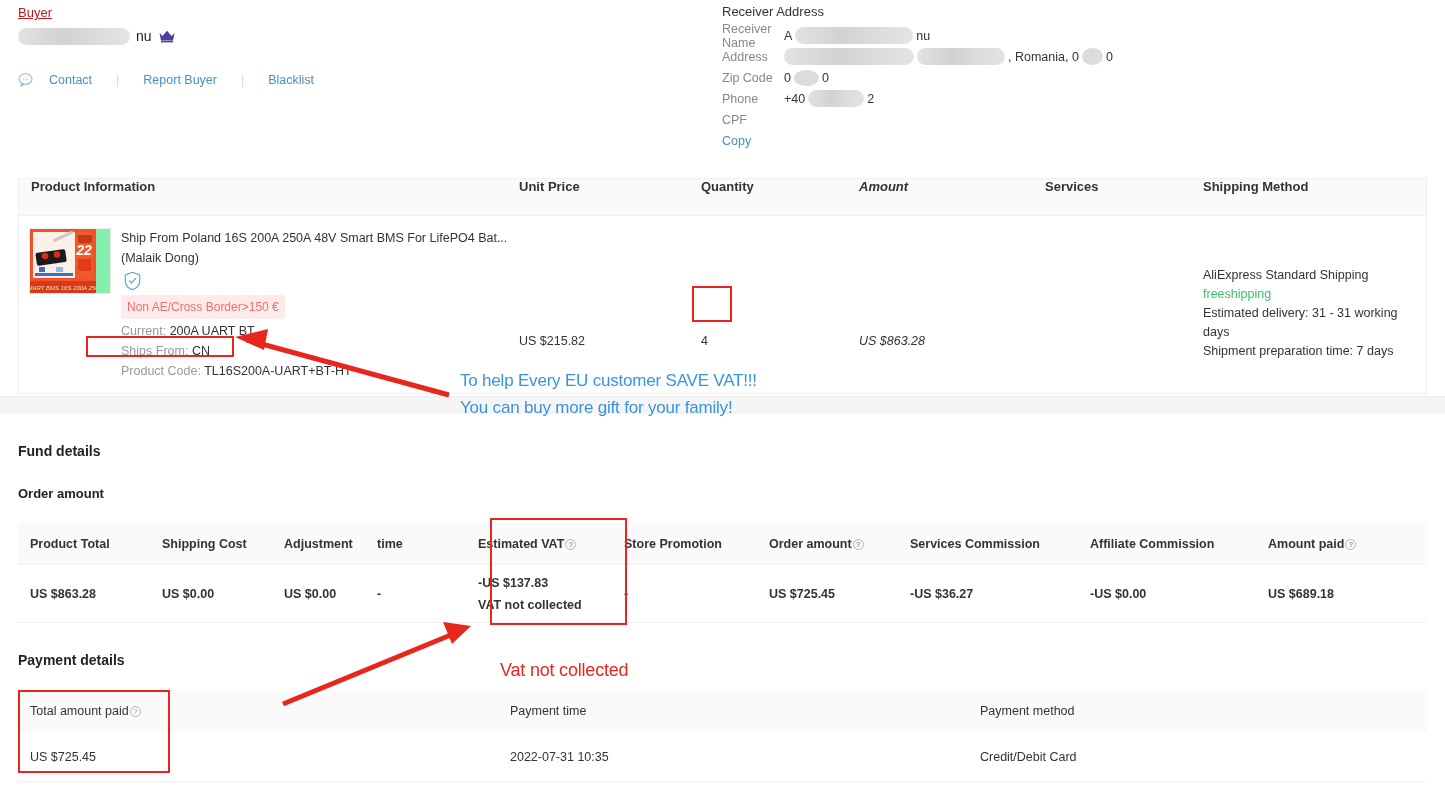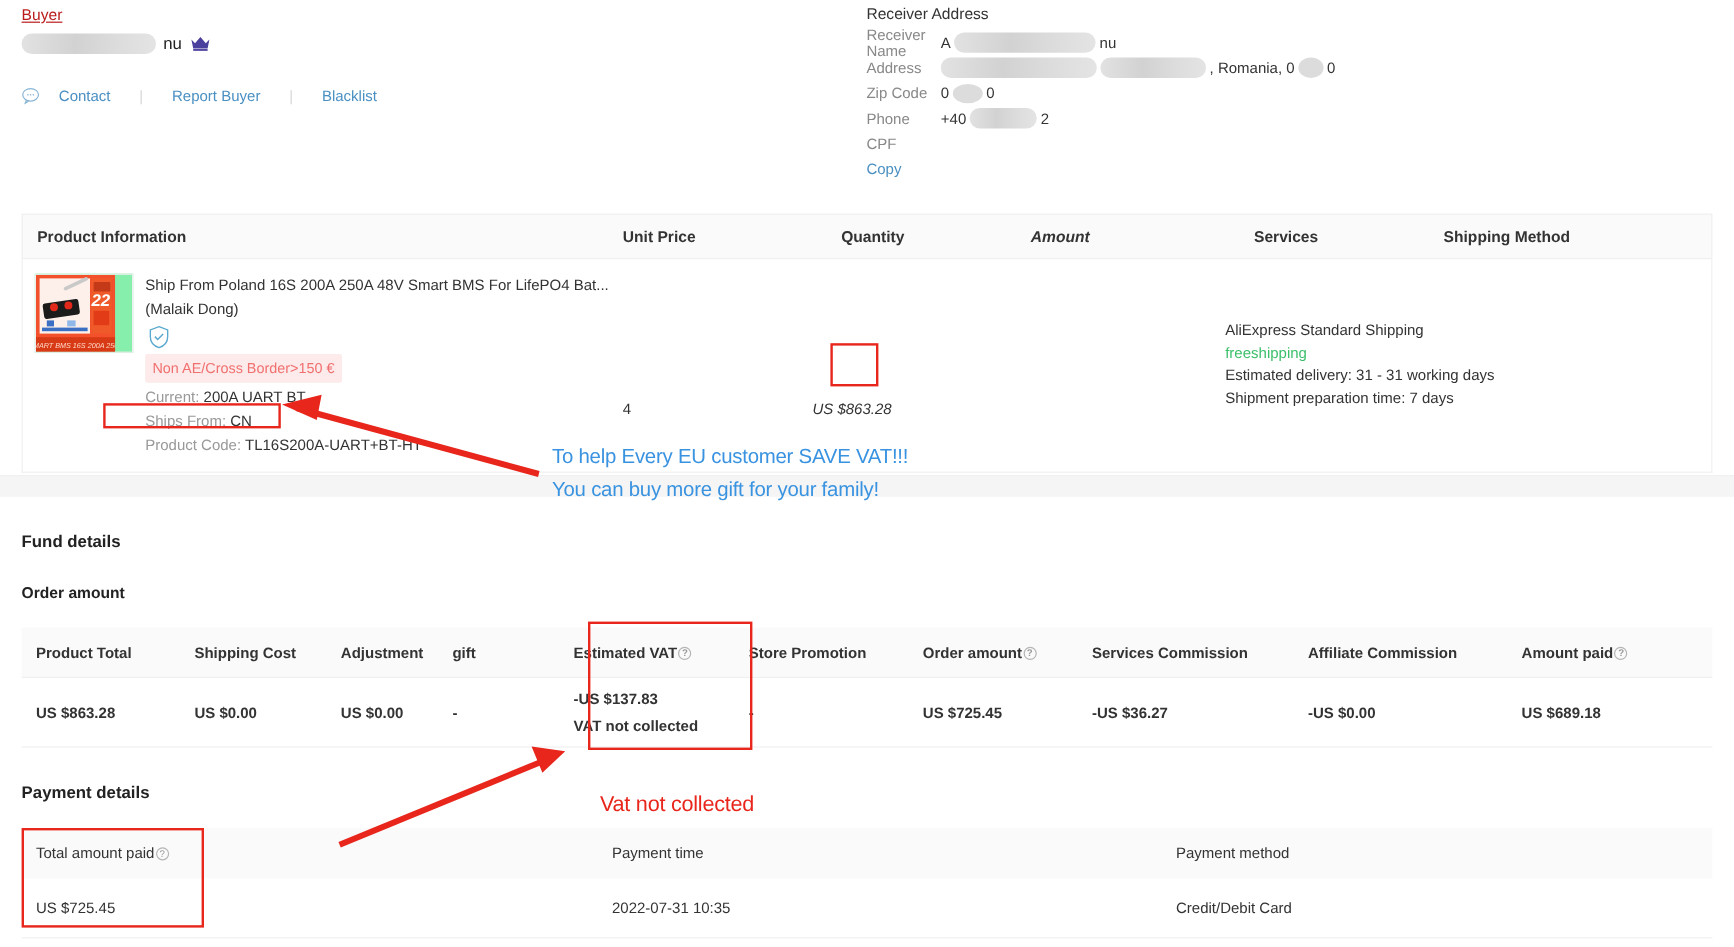--- a/index.html
+++ b/index.html
@@ -62,21 +62,21 @@
   .recv-val { color: #333; display: flex; align-items: center; gap: 3px; }
   .copy-link { color: #4a90c2; text-decoration: none; font-size: 12.5px; }
   .blob-round {
     display:inline-block;background:#dcdcdc;border-radius:50%;
   }
 
   
   .ptable { position: absolute; left: 18px; right: 18px; top: 178px; }
   .ptable-head {
     display: flex; background: #fafafa; border: 1px solid #f0f0f0;
-    height: 38px; align-items: center; font-weight: bold;
+    height: 38px; align-items: flex-start; font-weight: bold;
     font-size: 13px; color: #333;
   }
   .ptable-body {
     display: flex; border: 1px solid #f0f0f0; border-top: none;
     min-height: 178px;
   }
   .c-prod { width: 500px; flex: none; padding-left: 12px; }
   .c-unit { width: 182px; flex: none; }
   .c-qty  { width: 158px; flex: none; }
   .c-amt  { width: 186px; flex: none; font-style: italic; }
@@ -320,20 +320,21 @@
               <span class="k">Ships From:</span>
               <span>CN</span>
             </div>
             <div class="attr-line">
               <span class="k">Product Code:</span>
               <span>TL16S200A-UART+BT-HT</span>
             </div>
           </div>
         </div>
 
+        <div class="c-unit">US $215.82</div>
         <div class="c-qty">4</div>
         <div class="c-amt">US $863.28</div>
         <div class="c-srv"></div>
         <div class="c-ship">
           <div>AliExpress Standard Shipping</div>
           <div class="ship-free">freeshipping</div>
           <div>Estimated delivery: 31 - 31 working days</div>
           <div>Shipment preparation time: 7 days</div>
         </div>
       </div>
@@ -343,21 +344,21 @@
   <div class="card" id="card-bottom"></div>
 
   <div class="sect-title" id="t-fund">Fund details</div>
   <div class="sect-title" id="t-order">Order amount</div>
 
   <div class="ftable">
     <div class="ftable-head">
       <div class="fcell fw1">Product Total</div>
       <div class="fcell fw2">Shipping Cost</div>
       <div class="fcell fw3">Adjustment</div>
-      <div class="fcell fw4">gift</div>
+      <div class="fcell fw4">time</div>
       <div class="fcell fw5"><span>Estimated VAT</span><span class="qmark">?</span></div>
       <div class="fcell fw6">Store Promotion</div>
       <div class="fcell fw7"><span>Order amount</span><span class="qmark">?</span></div>
       <div class="fcell fw8">Services Commission</div>
       <div class="fcell fw9">Affiliate Commission</div>
       <div class="fcell fw10"><span>Amount paid</span><span class="qmark">?</span></div>
     </div>
     <div class="ftable-row">
       <div class="fcell fw1">US $863.28</div>
       <div class="fcell fw2">US $0.00</div>

